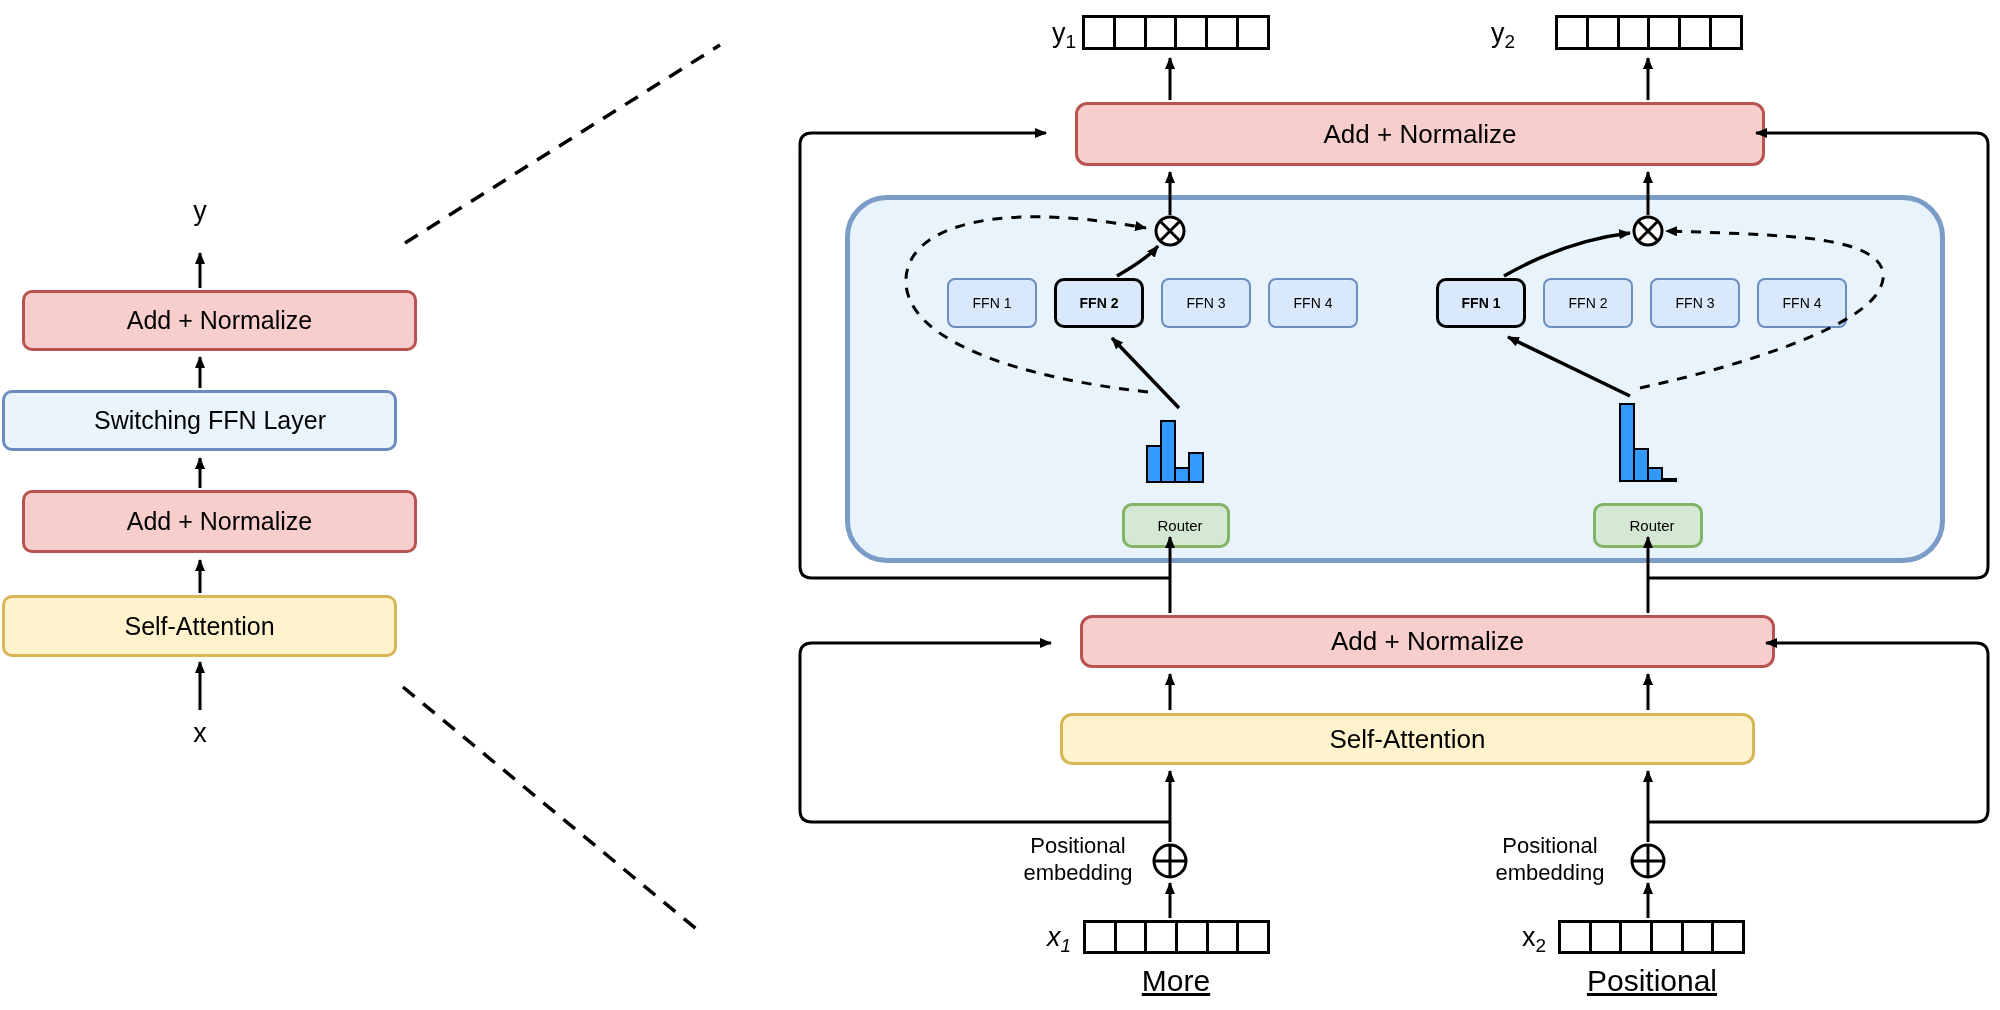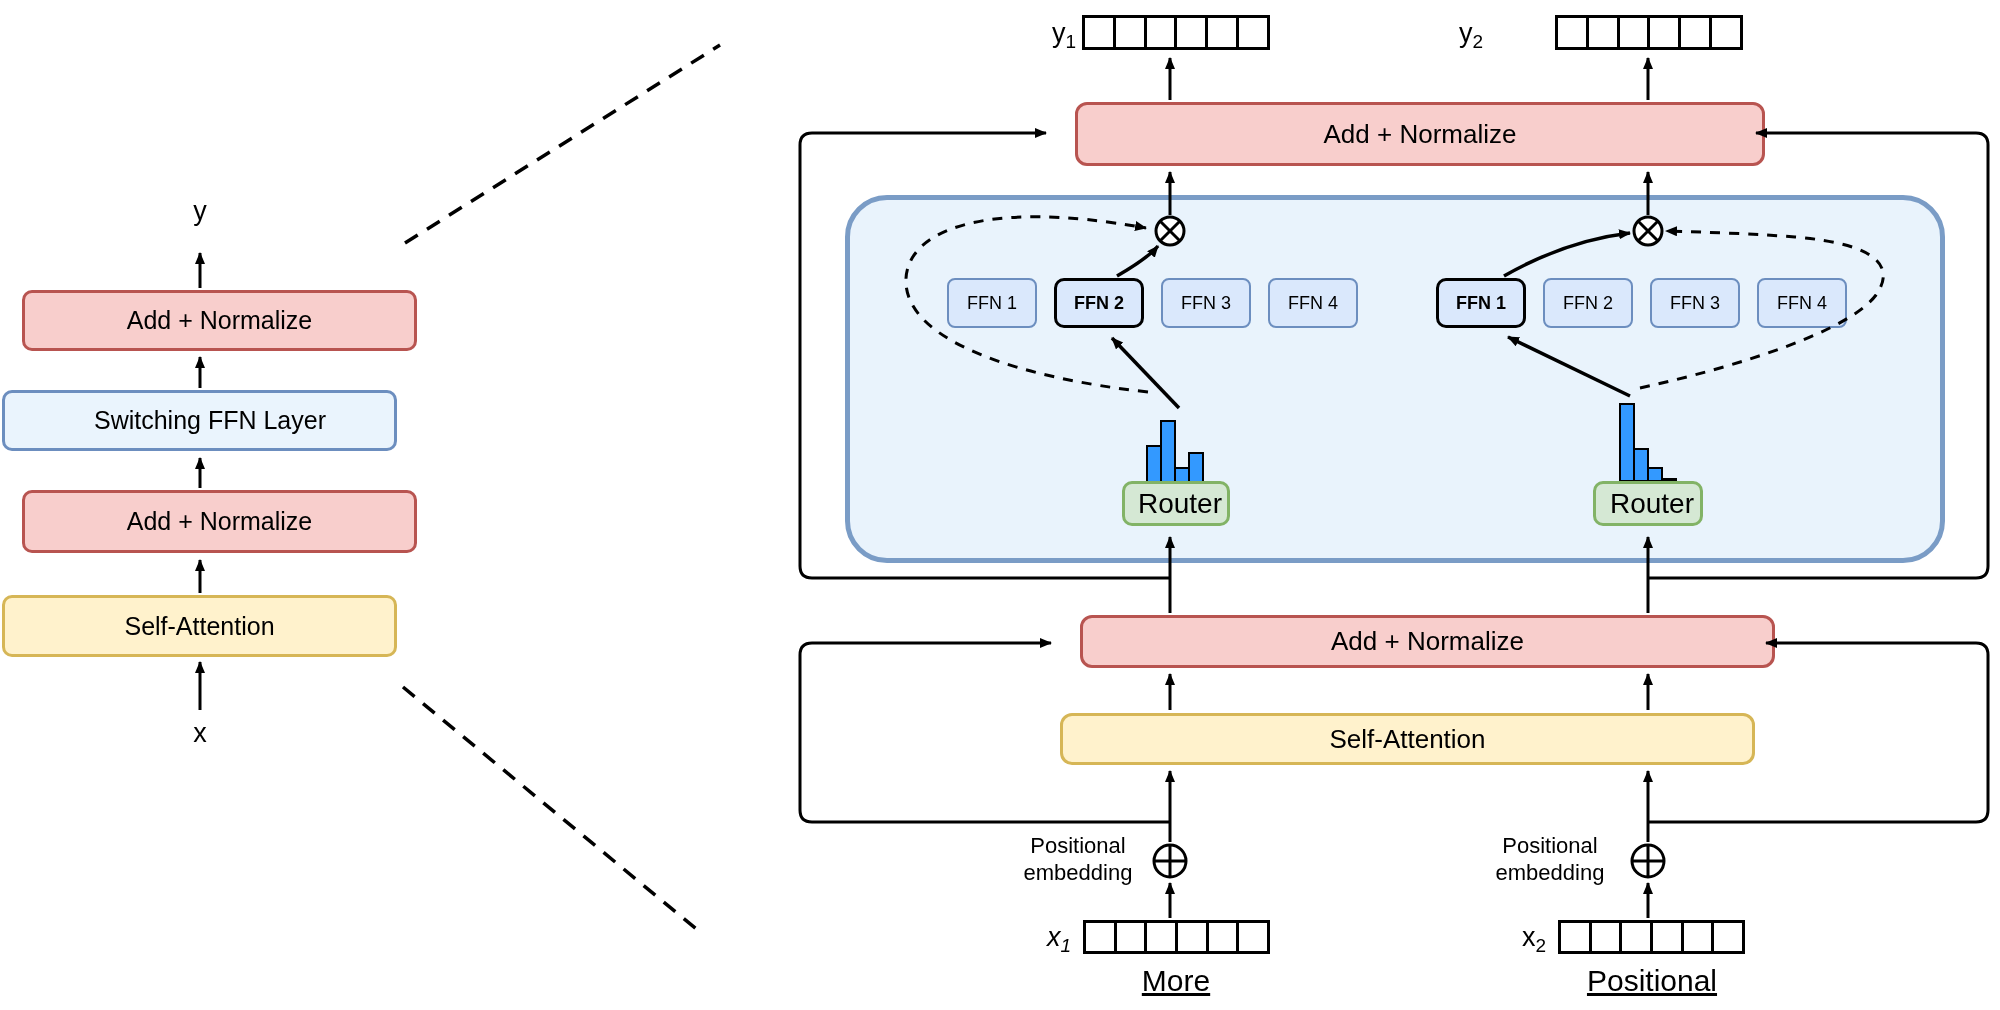--- a/index.html
+++ b/index.html
@@ -17,27 +17,27 @@
   .switch{background:var(--switch_fill,#eaf4fd);border:3px solid var(--switch_border,#6c8ebf);padding-left:21px;}
   .mini{font-size:25px;border-radius:10px;}
   .container-box{
     position:absolute;left:845px;top:195px;width:1100px;height:368px;
     background:var(--container_fill,#e9f3fc);border:5px solid var(--container_border,#7a9cc6);
     border-radius:42px;box-sizing:border-box;
   }
   .ffn{
     position:absolute;top:278px;width:90px;height:50px;display:flex;align-items:center;justify-content:center;
     background:var(--ffn_fill,#dae8fc);border:2px solid var(--ffn_border,#6c8ebf);
-    border-radius:8px;font-size:18px;box-sizing:border-box;
+    border-radius:8px;font-size:14px;box-sizing:border-box;
   }
   .ffn.selected{border:3px solid #000;font-weight:bold;border-radius:10px;}
   .router{
-    position:absolute;top:481px;width:108px;height:45px;display:flex;align-items:center;justify-content:center;
+    position:absolute;top:503px;width:108px;height:45px;display:flex;align-items:center;justify-content:center;
     background:var(--router_fill,#d5e8d4);border:3px solid var(--router_border,#82b366);
-    border-radius:10px;font-size:28px;box-sizing:border-box;padding-left:8px;
+    border-radius:10px;font-size:15px;box-sizing:border-box;padding-left:8px;
   }
   .tok-label{position:absolute;font-size:27px;text-align:right;}
   .tok-label sub{font-size:19px;}
   .tok-row{
     position:absolute;display:flex;border:3px solid #000;background:#fff;box-sizing:border-box;
   }
   .tok-cell{flex:1;border-right:3px solid #000;}
   .tok-cell:last-child{border-right:none;}
   .plabel{position:absolute;font-size:25px;}
   .poslabel{position:absolute;font-size:22px;line-height:27px;text-align:center;}
@@ -73,21 +73,21 @@
 
   <div class="tok-label" style="left:1000px;top:18px;width:76px;"><span>y</span><sub>1</sub></div>
   <div class="tok-row" style="left:1082px;top:15px;width:188px;height:35px;">
       <div class="tok-cell"></div>
       <div class="tok-cell"></div>
       <div class="tok-cell"></div>
       <div class="tok-cell"></div>
       <div class="tok-cell"></div>
       <div class="tok-cell"></div>
     </div>
-  <div class="tok-label" style="left:1407px;top:18px;width:76px;"><span>y</span><sub>2</sub></div>
+  <div class="tok-label" style="left:1439px;top:18px;width:76px;"><span>y</span><sub>2</sub></div>
   <div class="tok-row" style="left:1555px;top:15px;width:188px;height:35px;">
       <div class="tok-cell"></div>
       <div class="tok-cell"></div>
       <div class="tok-cell"></div>
       <div class="tok-cell"></div>
       <div class="tok-cell"></div>
       <div class="tok-cell"></div>
     </div>
 
   <div class="block addnorm under" style="left:1055px;top:102px;width:690px;height:64px;">

